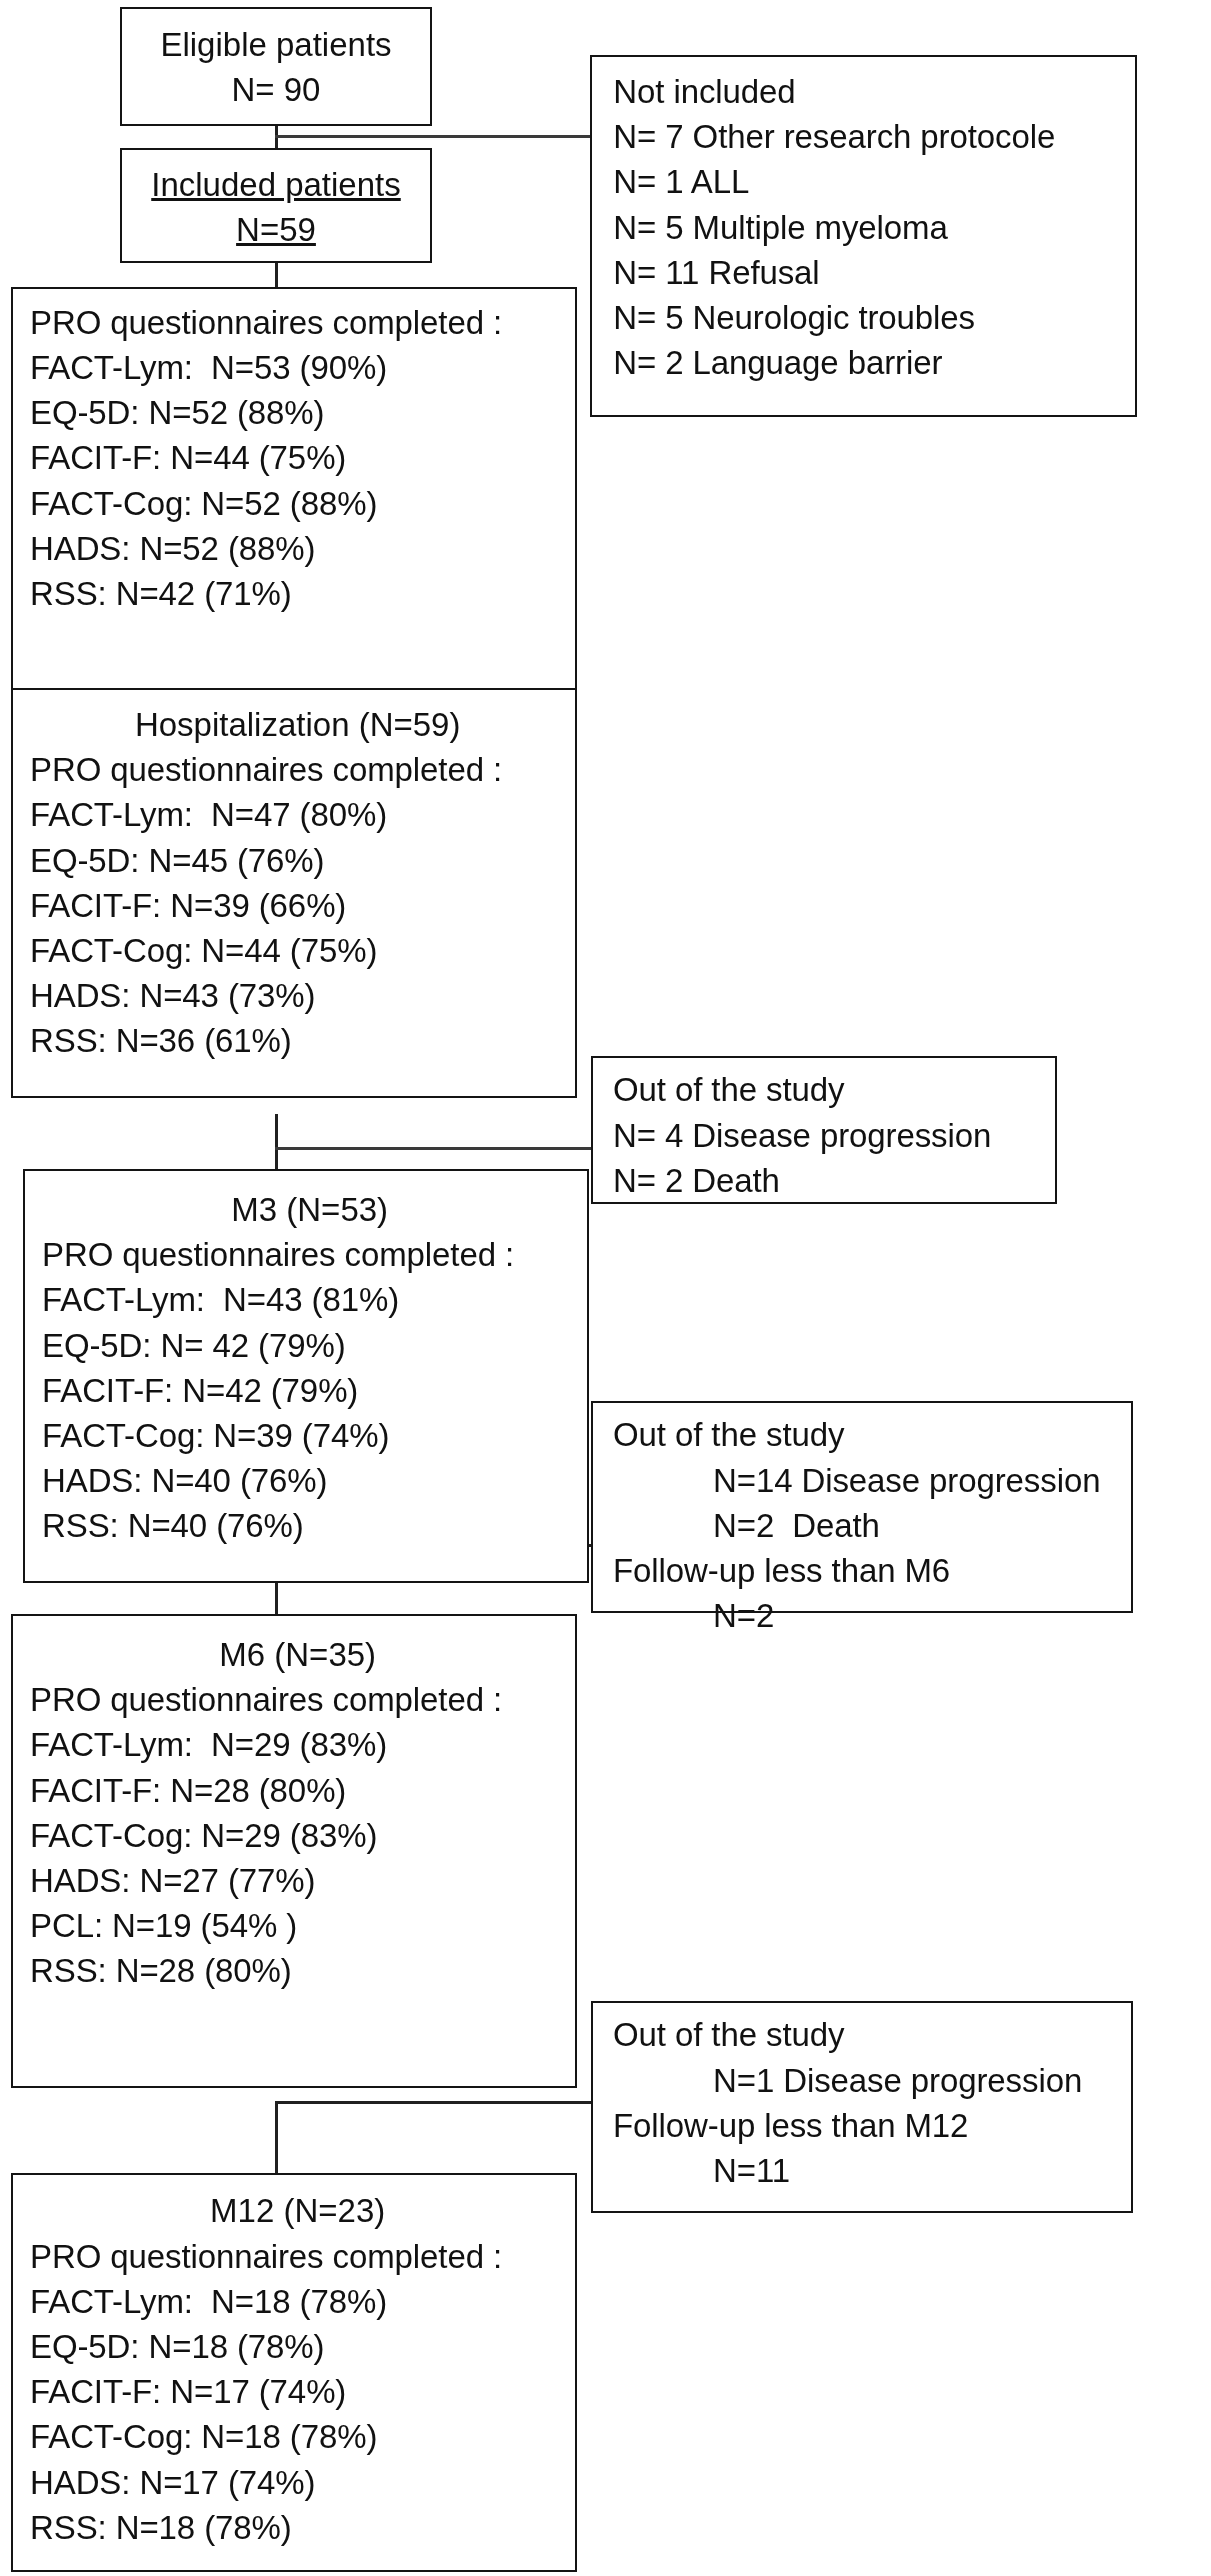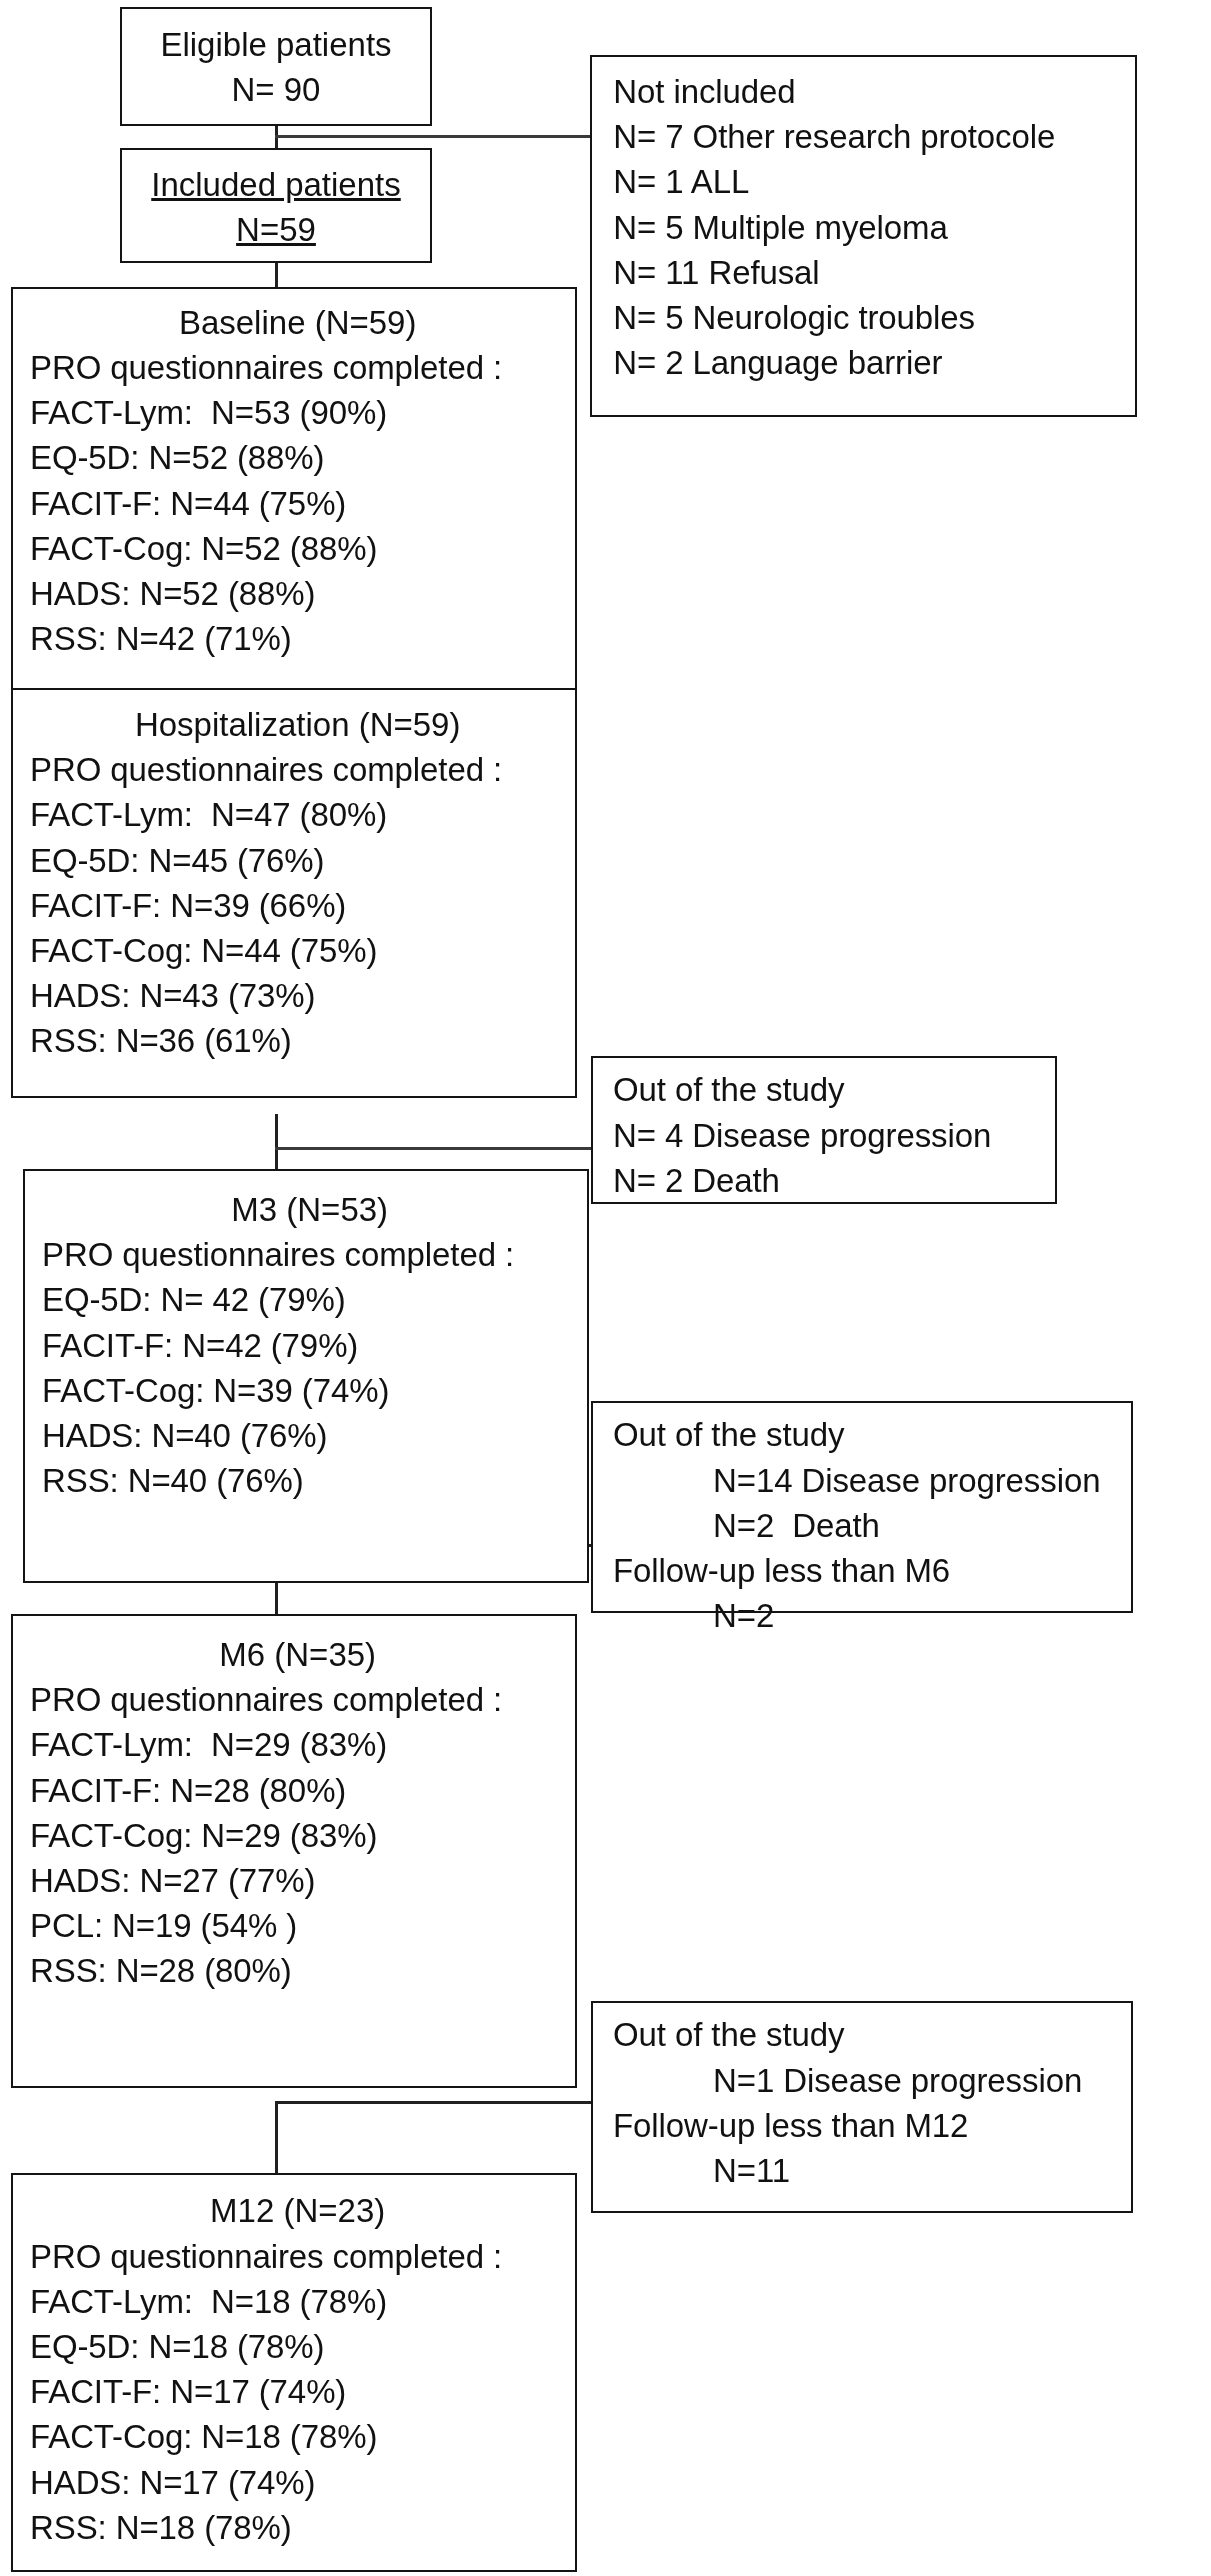--- a/index.html
+++ b/index.html
@@ -98,21 +98,20 @@
 
   <div class="box" style="left:120px; top:148px; width:312px; height:115px;text-decoration:underline;">
     <div class="box-inner" style="padding-top:12px;">
       <div class="title-line">Included patients</div>
       <div class="title-line">N=59</div>
     </div>
   </div>
 
   <div class="box" style="left:10.7px; top:287px; width:566px; height:407px;">
     <div class="box-inner" style="padding-top:10.7px; padding-left:17.3px;">
-      <div class="title-line">Baseline (N=59)</div>
       <div class="line">PRO questionnaires completed :</div>
       <div class="line">FACT-Lym:  N=53 (90%)</div>
       <div class="line">EQ-5D: N=52 (88%)</div>
       <div class="line">FACIT-F: N=44 (75%)</div>
       <div class="line">FACT-Cog: N=52 (88%)</div>
       <div class="line">HADS: N=52 (88%)</div>
       <div class="line">RSS: N=42 (71%)</div>
     </div>
   </div>
 
@@ -134,20 +133,21 @@
       <div class="line">Out of the study</div>
       <div class="line">N= 4 Disease progression</div>
       <div class="line">N= 2 Death</div>
     </div>
   </div>
 
   <div class="box" style="left:10.7px; top:1169px; width:566px; height:414px;margin-left:12px;">
     <div class="box-inner" style="padding-top:16px; padding-left:17.3px;">
       <div class="title-line">M3 (N=53)</div>
       <div class="line">PRO questionnaires completed :</div>
+      <div class="line">FACT-Lym:  N=43 (81%)</div>
       <div class="line">EQ-5D: N= 42 (79%)</div>
       <div class="line">FACIT-F: N=42 (79%)</div>
       <div class="line">FACT-Cog: N=39 (74%)</div>
       <div class="line">HADS: N=40 (76%)</div>
       <div class="line">RSS: N=40 (76%)</div>
     </div>
   </div>
 
   <div class="box" style="left:591px; top:1401px; width:542px; height:212px;">
     <div class="box-inner" style="padding-top:9.3px; padding-left:20px;">

